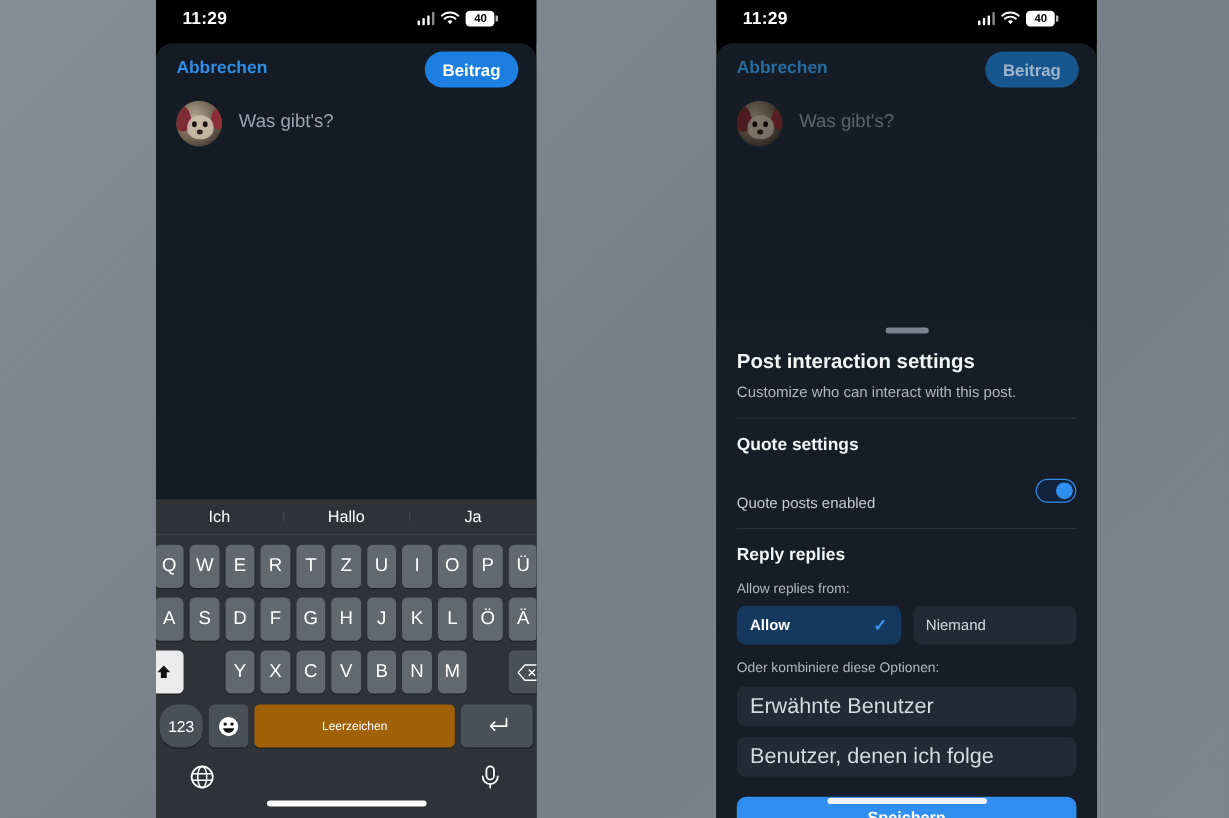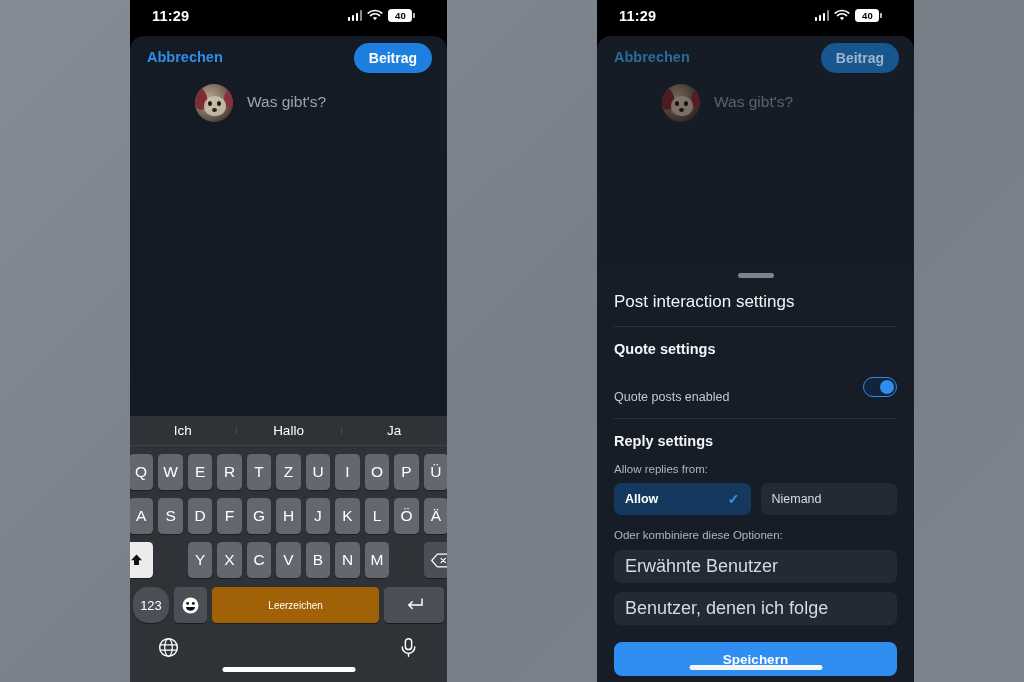--- a/index.html
+++ b/index.html
@@ -34,21 +34,21 @@
   .composer { position: relative; height: 646px; background: #141b24;
               border-radius: 14px 14px 0 0; }
   .composer.dim { background: #151c25; }
   .topbar { position: relative; height: 46px; }
   .cancel { position:absolute; left:17px; top:13px; font-size:14.5px; font-weight:700; color:#2e8fe8; }
   .cancel.dim { color:#2a6b9e; }
   .post-btn { position:absolute; right:15px; top:7px; background:#1d7fe0; color:#fff;
               font-size:14px; font-weight:700; padding:7px 15px; border-radius:16px; }
   .post-btn.dim { background:#18568f; color:#9fb6cc; }
 
-  .postrow { display:flex; align-items:flex-start; gap:14px; padding: 2px 0 0 17px; margin-left: 48px; }
+  .postrow { display:flex; align-items:flex-start; gap:14px; padding: 2px 0 0 17px; }
   .avatar { width:38px; height:38px; border-radius:50%; flex:none; overflow:hidden; position:relative;
             background: radial-gradient(circle at 38% 38%, #b9a893 0%, #7d6d5c 45%, #4b4038 75%, #2e2723 100%); }
   .avatar .blob1 { position:absolute; left:-4px; top:2px; width:16px; height:24px; border-radius:50%;
                    background:#7e2c33; transform:rotate(-18deg); }
   .avatar .blob2 { position:absolute; right:-3px; top:6px; width:12px; height:18px; border-radius:50%;
                    background:#8b3038; }
   .avatar .face { position:absolute; left:9px; top:12px; width:22px; height:20px; border-radius:50% 50% 45% 45%;
                   background:#cfc3b0; opacity:.85; }
   .avatar .eye { position:absolute; width:4px; height:5px; border-radius:50%; background:#1b1510; top:17px; }
   .avatar .eye.l { left:13px; } .avatar .eye.r { left:22px; }
@@ -93,21 +93,21 @@
   .key.ret  { flex:0 0 60px; background:#4b5056; font-size:17px; }
   .kbbottom { display:flex; align-items:center; justify-content:space-between; padding:14px 28px 0; }
   .kbico { width:21px; height:21px; }
   .homebar { position:absolute; left:50%; transform:translateX(-50%); bottom:10px;
              width:133px; height:5px; border-radius:3px; background:#fff; }
 
   
   .sheet { position:absolute; left:0; right:0; bottom:0; top:228px; background:#161d27;
            border-radius:14px 14px 0 0; padding:0 17px; }
   .grabber { width:36px; height:5px; border-radius:3px; background:#7b838e; margin:9px auto 0; }
-  .sh-title { font-size:17px; font-weight:400; color:#f2f4f7; margin-top:14px; }
+  .sh-title { font-size:17px; font-weight:700; color:#f2f4f7; margin-top:14px; }
   .sh-sub { font-size:12.5px; color:#aeb6c0; margin-top:8px; }
   .divider { height:1px; background:#2a323d; margin:14px 0 0; }
   .sec-title { font-size:14.5px; font-weight:700; color:#f2f4f7; margin-top:14px; }
   .togrow { display:flex; align-items:center; justify-content:space-between; margin-top:12px; }
   .tog-label { font-size:12.5px; color:#c3cad3;margin-top:21px; }
   .toggle { width:34px; height:20px; border-radius:11px; background:#12243c; border:1.6px solid #2f8ef0;
             position:relative; }
   .toggle .knob { position:absolute; right:2px; top:2px; width:14px; height:14px; border-radius:50%; background:#2f8ef0; }
   .sub-label { font-size:11.5px; color:#aeb6c0; margin-top:14px; }
   .choices { display:flex; gap:10px; margin-top:8px; }
@@ -333,32 +333,33 @@
           <div class="eye l"></div>
             <div class="eye r"></div>
             <div class="nose"></div>
         </div>
         <div class="posttext dim">Was gibt's?</div>
       </div>
 
       <div class="sheet">
         <div class="grabber"></div>
         <div class="sh-title">Post interaction settings</div>
+        <div class="sh-sub">Customize who can interact with this post.</div>
         <div class="divider"></div>
 
         <div class="sec-title">Quote settings</div>
         <div class="togrow">
           <div class="tog-label">Quote posts enabled</div>
           <div class="toggle">
               <div class="knob"></div>
             </div>
         </div>
         <div class="divider"></div>
 
-        <div class="sec-title">Reply settings</div>
+        <div class="sec-title">Reply replies</div>
         <div class="sub-label">Allow replies from:</div>
 
         <div class="choices">
           <div class="choice sel">
             <span>Allow</span>
             <span class="check">✓</span>
           </div>
           <div class="choice">
             <span>Niemand</span>
           </div>

